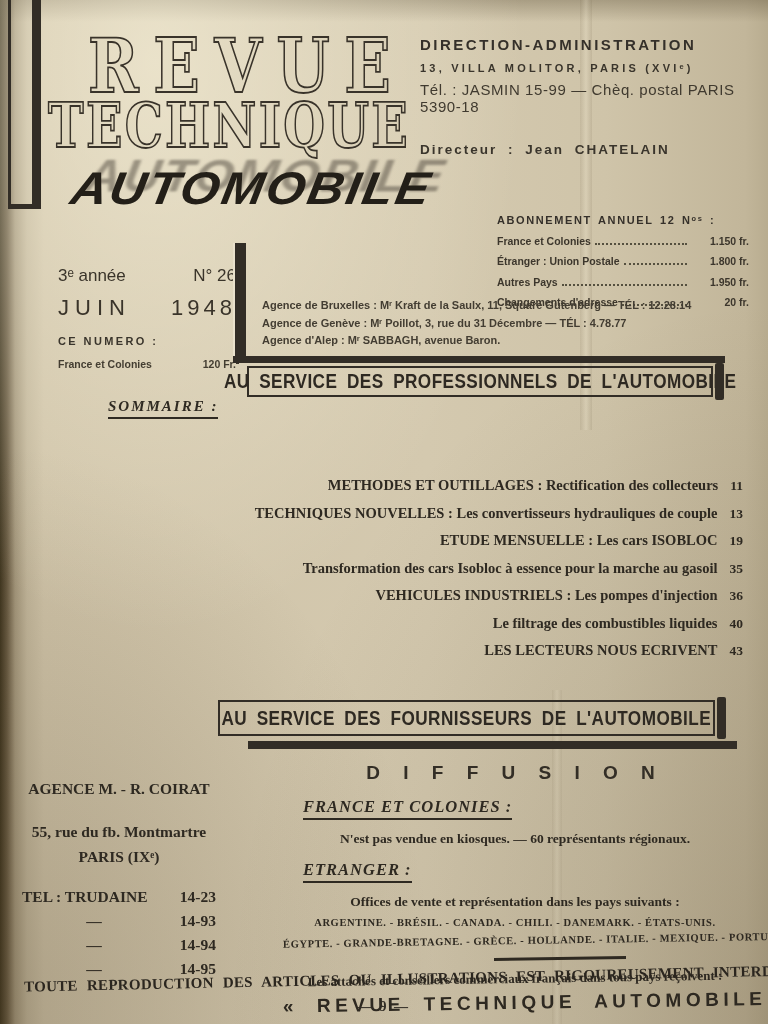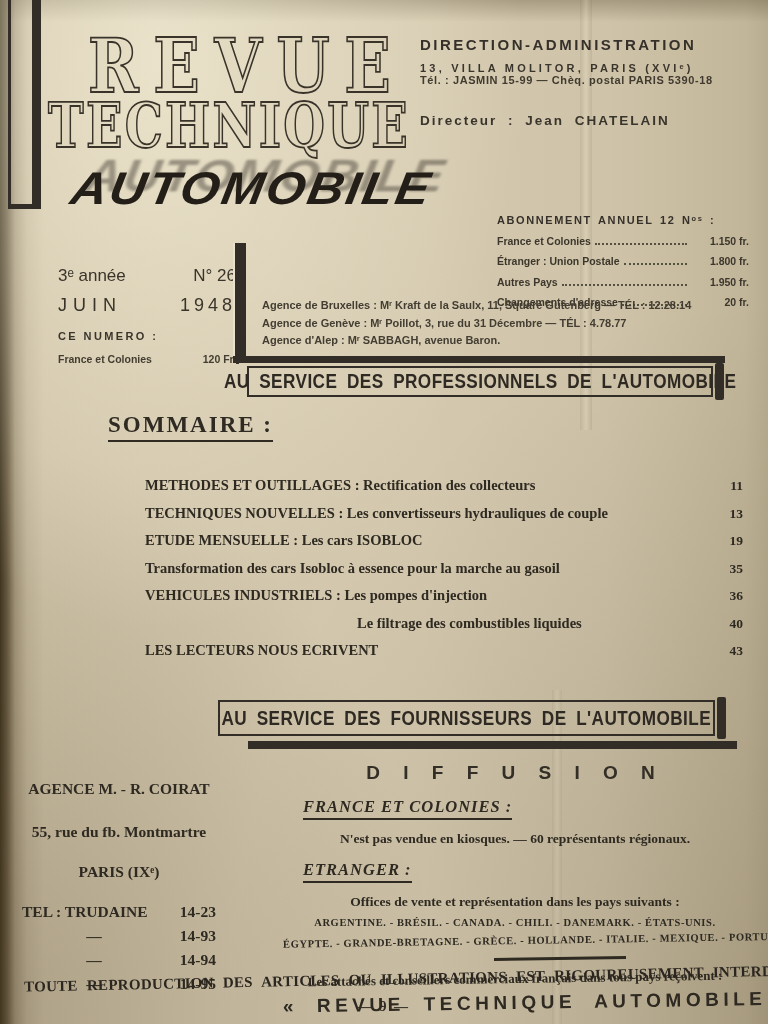--- a/index.html
+++ b/index.html
@@ -42,34 +42,34 @@
   }
   .logo-l3-shadow{left:42px;top:134px;font-size:45px;letter-spacing:2px;color:rgba(62,56,46,0.45);
     transform:scale(1.12,1.02) skewX(-9deg);filter:blur(1.2px);}
   .logo-l3{left:28px;top:146px;font-size:45px;letter-spacing:2px;color:#231f18;
     transform:scale(1.12,1.02) skewX(-9deg);}
 
   
   .admin{position:absolute;left:420px;top:36px;width:335px;}
   .admin-h{font-size:15px;font-weight:bold;letter-spacing:2.5px;color:#35302a;}
   .admin-addr{margin-top:9px;font-size:11px;font-weight:bold;letter-spacing:3.2px;color:#3a352c;}
-  .admin-tel{font-size:11px;font-weight:bold;letter-spacing:0.6px;color:#403a2f;}
+  .admin-tel{margin-top:7px;font-size:15px;font-weight:normal;letter-spacing:0.6px;color:#403a2f;}
   .admin-dir{margin-top:27px;font-size:13.5px;font-weight:bold;letter-spacing:2px;word-spacing:5px;color:#3a352c;}
 
   
   .subs{position:absolute;left:497px;top:214px;width:252px;}
   .subs-h{font-size:11px;font-weight:bold;letter-spacing:1.6px;word-spacing:2px;color:#35302a;}
   .subs-row{display:flex;align-items:baseline;margin-top:8.5px;font-size:10.5px;font-weight:bold;color:#3c362c;}
   .subs-row .leader{flex:1;margin:0 4px 2px 4px;border-bottom:2px dotted #55503f;height:8px;min-width:12px;}
   .subs-row .price{width:58px;text-align:right;white-space:nowrap;}
 
   
   .issue{position:absolute;left:58px;top:266px;width:178px;}
   .issue-row1{display:flex;justify-content:space-between;font-size:17px;color:#3a342a;}
-  .issue-row2{display:flex;justify-content:space-between;margin-top:9px;font-size:18px;color:#3a342a;}
+  .issue-row2{display:flex;justify-content:space-between;margin-top:9px;font-size:22px;color:#3a342a;}
   .issue-month{letter-spacing:6px;}
   .issue-year{letter-spacing:4px;}
   .issue-ce{margin-top:14px;font-size:11px;font-weight:bold;letter-spacing:2.4px;color:#3a352c;}
   .issue-price{display:flex;justify-content:space-between;margin-top:11px;font-size:10.5px;font-weight:bold;color:#43 3d31;color:#433d31;}
   .issue-rule{position:absolute;left:236px;top:252px;width:2.5px;height:112px;background:#3a342b;}
 
   
   .agencies{position:absolute;left:262px;top:297px;width:482px;font-size:11px;font-weight:bold;color:#433d32;line-height:17.5px;}
 
   
@@ -78,36 +78,36 @@
   .bk1-h{left:233px;top:356px;width:492px;height:7px;}
   .banner{position:absolute;box-sizing:border-box;border:2.5px solid #322d26;display:flex;align-items:center;justify-content:center;}
   .banner-text{display:inline-block;white-space:nowrap;font-weight:bold;font-size:19.5px;letter-spacing:0.5px;word-spacing:5px;color:#2e2922;transform:scaleX(0.88);}
   .banner1{left:247px;top:366px;width:466px;height:31px;}
   .banner1-end{left:715px;top:363px;width:9px;height:37px;border-radius:2px;}
   .banner2{left:218px;top:700px;width:497px;height:36px;}
   .banner2-end{left:717px;top:697px;width:9px;height:42px;border-radius:2px;}
   .bk2-h{left:248px;top:741px;width:489px;height:8px;}
   .bk2-v{left:216px;top:749px;width:33px;height:209px;box-sizing:border-box;background:transparent;
     border-left:3px solid #322d26;border-right:9px solid #322d26;border-bottom:5px solid #322d26;}
-  .sommaire{position:absolute;left:108px;top:412px;font-family:"Liberation Serif",serif;
-    font-weight:bold;font-size:23px;letter-spacing:2px;color:#2f2a22;
+  .sommaire{position:absolute;left:108px;top:398px;font-family:"Liberation Serif",serif;
+    font-style:italic;font-weight:bold;font-size:15px;letter-spacing:2px;color:#2f2a22;
     border-bottom:2.5px solid #2f2a22;padding-bottom:2px;}
   .toc{position:absolute;left:145px;top:477px;width:598px;}
-  .toc-row{display:flex;justify-content:space-between;align-items:baseline;height:27.5px;
+  .toc-row{display:flex;justify-content:flex-end;align-items:baseline;height:27.5px;
     font-family:"Liberation Serif",serif;font-weight:bold;font-size:14.5px;color:#2e2921;}
   .toc-row .pg{font-size:13.5px;padding-left:12px;}
   .toc-indent .ttl{padding-left:212px;}
 
   
   .pub{position:absolute;left:22px;top:755px;width:194px;text-align:center;
     font-family:"Liberation Serif",serif;font-weight:bold;color:#2e2921;}
   .pub-h{display:inline-block;font-size:23px;letter-spacing:1.5px;border-bottom:2.5px solid #2e2921;
     padding-bottom:2px;margin-bottom:17px;}
   .pub-line{font-size:15.5px;margin-top:25px;white-space:nowrap;}
-  .pub-city{font-size:15.5px;margin-top:22px;margin-bottom:22px;}
+  .pub-city{font-size:15.5px;margin-top:7px;margin-bottom:22px;}
   .tel-row{display:flex;align-items:baseline;font-size:15.5px;margin-top:6px;}
   .tel-row .tl{white-space:nowrap;}
   .tel-row .sp{flex:1;}
   .tel-row .dash{flex:1;text-align:center;}
   .tel-row .num{width:50px;text-align:right;white-space:nowrap;}
 
   
   .diff{position:absolute;left:283px;top:756px;width:464px;font-family:"Liberation Serif",serif;color:#2e2921;}
   .diff-h{text-align:center;font-family:"Liberation Sans",sans-serif;font-weight:bold;
     font-size:19px;letter-spacing:9px;margin:6px 0 0 0;color:#332e26;}

